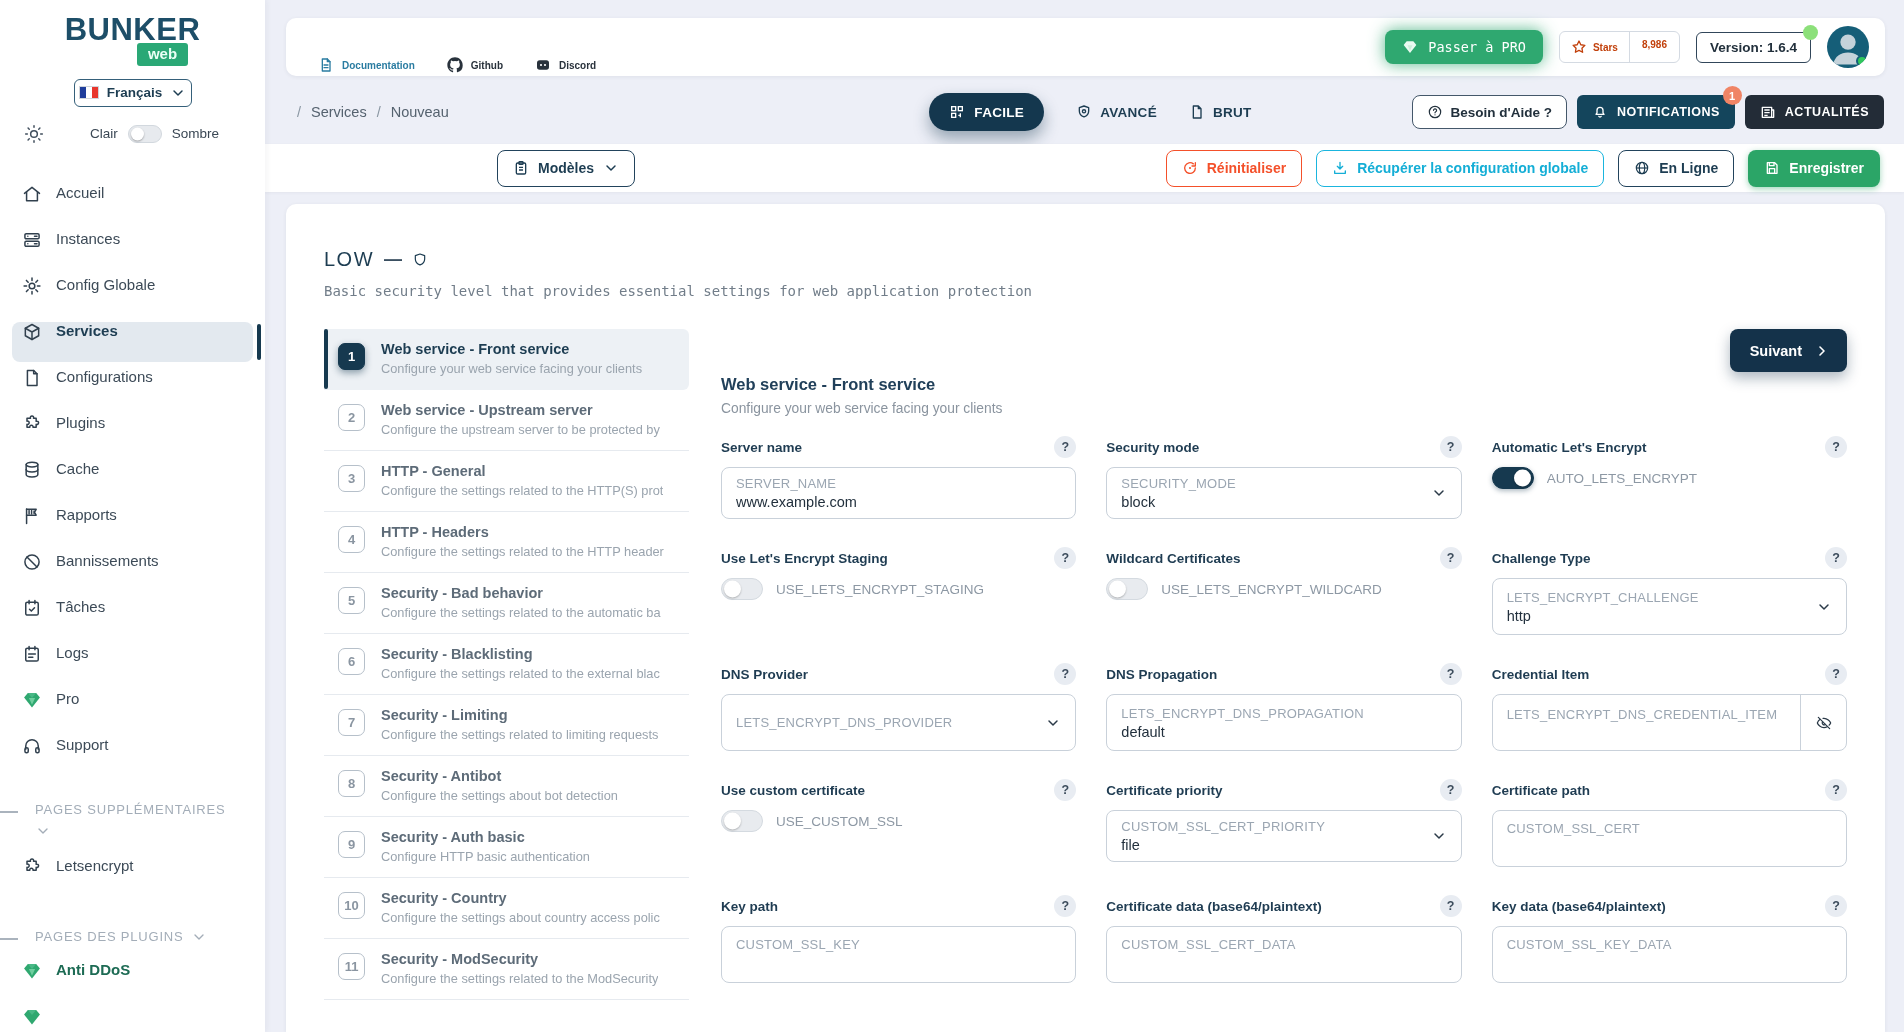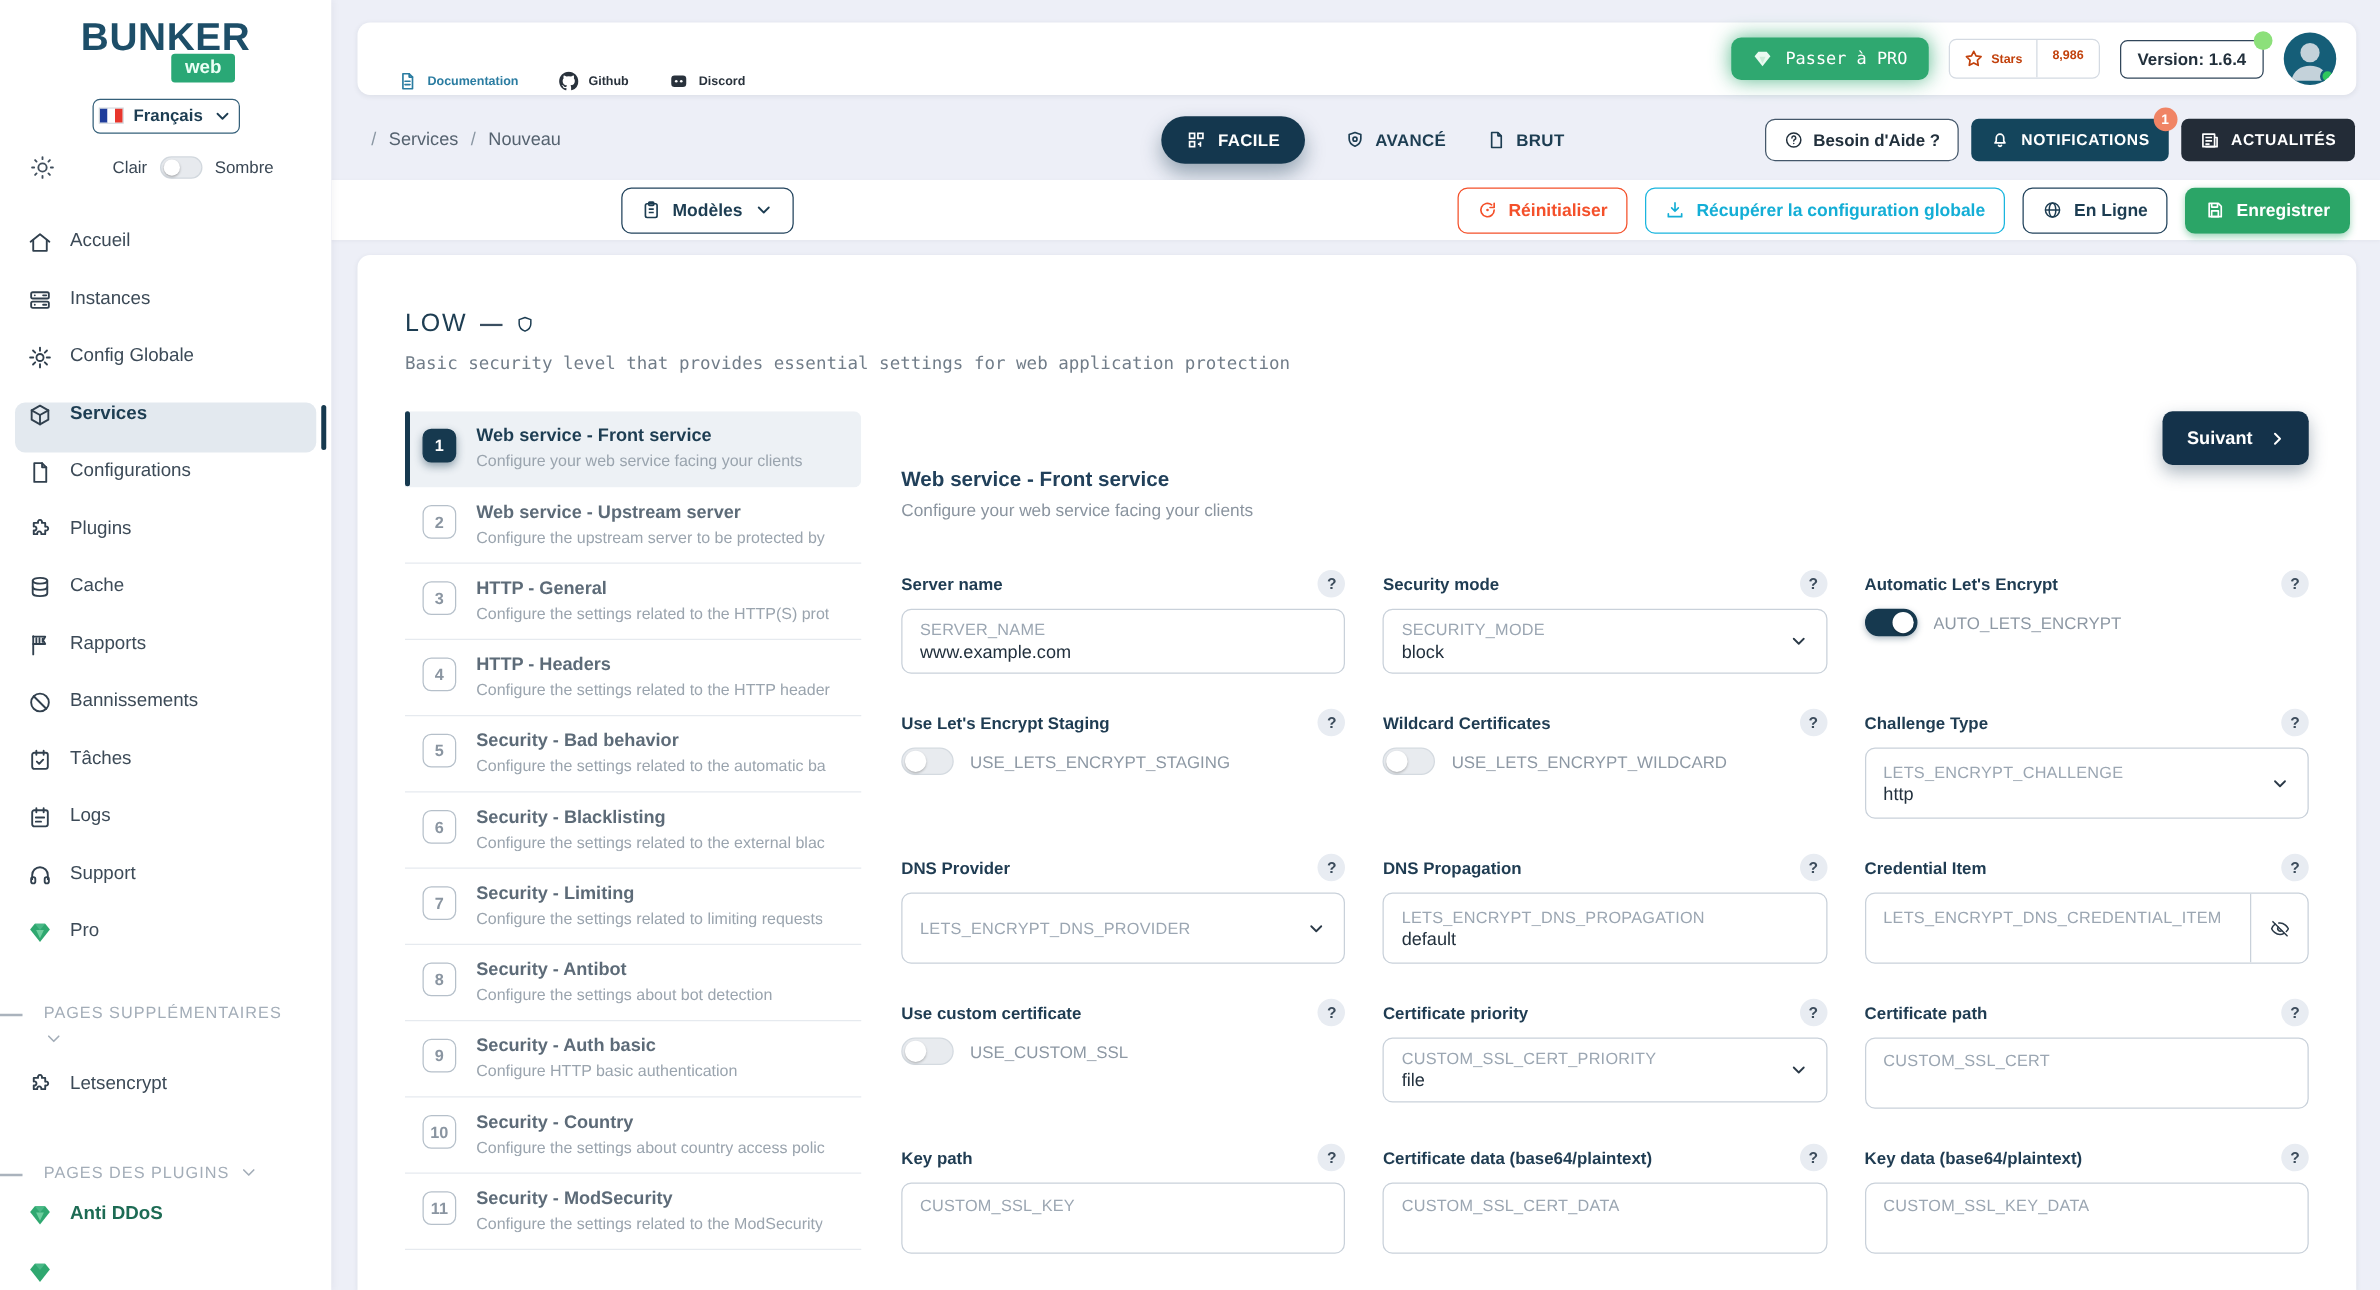--- a/index.html
+++ b/index.html
@@ -88,21 +88,21 @@
   .step-title { font-size:14.5px; font-weight:700; color:#5d6b78; margin-bottom:4px; white-space:nowrap; overflow:hidden; }
   .step.active .step-title { color:#1d3d52; }
   .step-sub { font-size:12.8px; color:#9aa4ae; white-space:nowrap; overflow:hidden; }
 
   .form-col { flex:1; min-width:0; }
   .next-row { display:flex; justify-content:flex-end; }
   .next-btn { background:#14324a; color:#fff; font-weight:700; font-size:14.5px; border-radius:8px; height:43px; padding:0 17px 0 20px; display:flex; align-items:center; gap:12px; box-shadow:0 6px 14px rgba(20,50,74,.35); cursor:pointer; }
   .form-head { margin-top:3px; }
   .form-title { font-size:16.5px; font-weight:800; color:#21405a; }
   .form-sub { font-size:13.8px; color:#8a949f; margin-top:7px; }
-  .fgrid { margin-top:40px; display:grid; grid-template-columns:repeat(3,1fr); column-gap:30px; row-gap:28px; }
+  .fgrid { margin-top:20px; display:grid; grid-template-columns:repeat(3,1fr); column-gap:30px; row-gap:28px; }
   .fhead { display:flex; align-items:center; justify-content:space-between; margin-bottom:9px; }
   .flabel { font-size:13.5px; font-weight:700; color:#1f3c52; }
   .help { width:22px; height:22px; border-radius:50%; background:#e8ecf2; color:#3c4c5c; font-size:12.5px; font-weight:700; display:flex; align-items:center; justify-content:center; cursor:pointer; }
   .box { background:#fff; border:1px solid #c9d1da; border-radius:8px; padding:7px 14px; min-height:52px; display:flex; flex-direction:column; justify-content:center; position:relative; cursor:text; }
   .ph { font-size:13px; color:#9ba6b2; letter-spacing:.2px; overflow:hidden; white-space:nowrap; text-overflow:ellipsis; }
   .val { font-size:14.5px; color:#22303d; margin-top:3px; }
   .select { padding-right:42px; cursor:pointer; }
   .chev { position:absolute; right:14px; top:50%; transform:translateY(-50%); color:#2b3a48; }
   .tall { min-height:57px; }
   .ta { min-height:57px; justify-content:flex-start; padding-top:10px; }
@@ -230,34 +230,34 @@
       </div>
       <div class="nav-item">
         <svg class="ic" viewBox="0 0 24 24" fill="none" stroke="currentColor" stroke-width="1.8" stroke-linecap="round" stroke-linejoin="round">
             <rect x="4.5" y="5" width="15" height="15.5" rx="2"></rect>
             <path d="M8.5 3v4M15.5 3v4"></path>
             <path d="M8 12h8M8 16h5"></path>
           </svg>
         <span>Logs</span>
       </div>
       <div class="nav-item">
-        <svg class="ic" viewBox="0 0 24 24" fill="none" stroke="currentColor" stroke-width="1.8" stroke-linecap="round" stroke-linejoin="round">
-            <path d="M4.5 16v-4a7.5 7.5 0 0 1 15 0v4"></path>
-            <rect x="3.5" y="14" width="4" height="6" rx="1.8"></rect>
-            <rect x="16.5" y="14" width="4" height="6" rx="1.8"></rect>
-          </svg>
-        <span>Support</span>
-      </div>
-      <div class="nav-item">
         <svg class="ic" viewBox="0 0 24 24">
             <path fill="#2fa870" d="M7 3.5h10L21.5 9 12 21 2.5 9z"></path>
             <path fill="#49b886" d="M7 3.5L12 9.5 17 3.5z"></path>
             <path fill="#6fcf9f" d="M8.3 9.5h7.4L12 17.6z"></path>
           </svg>
         <span>Pro</span>
+      </div>
+      <div class="nav-item">
+        <svg class="ic" viewBox="0 0 24 24" fill="none" stroke="currentColor" stroke-width="1.8" stroke-linecap="round" stroke-linejoin="round">
+            <path d="M4.5 16v-4a7.5 7.5 0 0 1 15 0v4"></path>
+            <rect x="3.5" y="14" width="4" height="6" rx="1.8"></rect>
+            <rect x="16.5" y="14" width="4" height="6" rx="1.8"></rect>
+          </svg>
+        <span>Support</span>
       </div>
     </nav>
 
     <div class="side-heading">
       <span>PAGES SUPPLÉMENTAIRES</span>
     </div>
     <svg class="ic-sm side-chevron" viewBox="0 0 24 24" fill="none" stroke="currentColor" stroke-width="2" stroke-linecap="round" stroke-linejoin="round">
         <path d="M6 9l6 6 6-6"></path>
       </svg>
 

